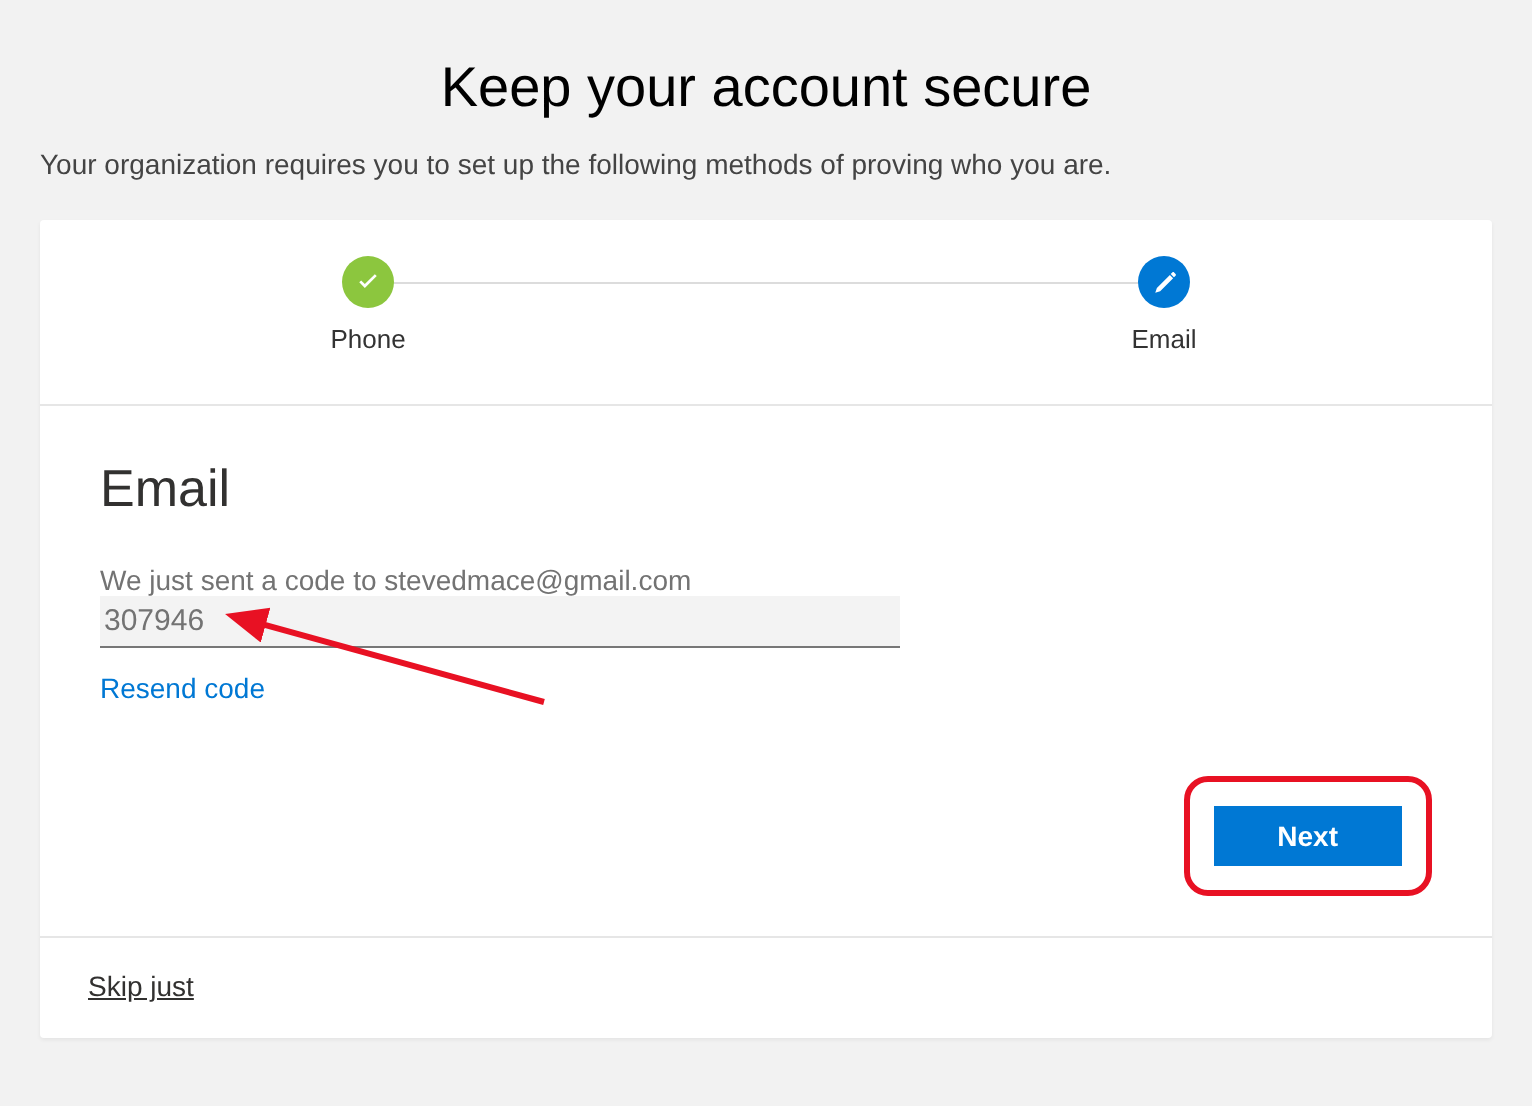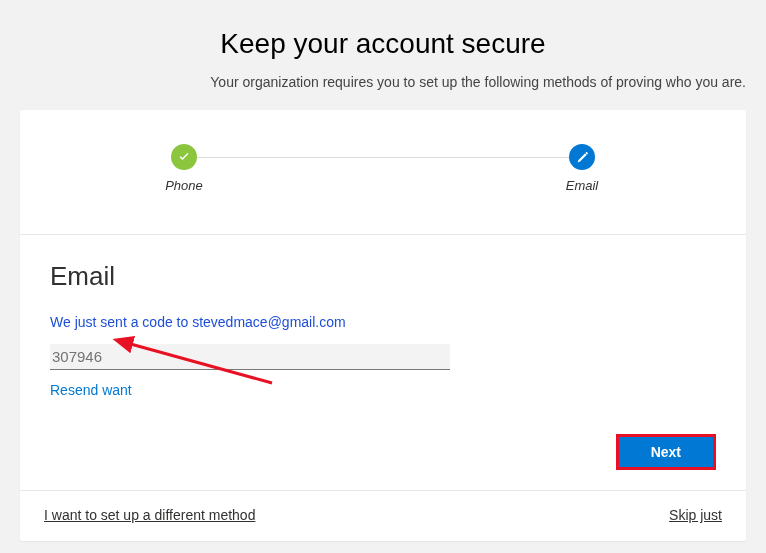--- a/index.html
+++ b/index.html
@@ -15,21 +15,21 @@
     padding: 28px 20px 0 20px;
   }
   .page-title {
     font-size: 28px;
     font-weight: 400;
     text-align: center;
     color: #000000;
     margin-bottom: 14px;
   }
   .page-subtitle {
-    text-align: right;
+    text-align: left;
     font-size: 14px;
     color: #444;
     margin-bottom: 20px;
   }
   .card {
     background: #ffffff;
     border-radius: 2px;
     box-shadow: 0 1px 2px rgba(0,0,0,.06);
   }
   .card-header {
@@ -38,23 +38,22 @@
   }
   .method-label {
     text-align: center;
     font-size: 14px;
     font-weight: 600;
     color: #323130;
     margin-bottom: 14px;
   }
   .stepper {
     position: relative;
-    margin: 16px 120px;
+    margin: 0 120px;
     height: 56px;
-    font-style: italic;
   }
   .stepper-line {
     position: absolute;
     top: 13px;
     left: 22px;
     right: 22px;
     height: 1px;
     background: #dcdcdc;
   }
   .step {
@@ -86,22 +85,21 @@
     position: relative;
   }
   .section-title {
     font-size: 26px;
     font-weight: 300;
     color: #323130;
     margin-bottom: 22px;
   }
   .sent-msg {
     font-size: 14px;
-    color: #1d4ed8;
-    margin-bottom: 14px;
+    color: #737373;
   }
   .code-input {
     width: 400px;
     border: none;
     border-bottom: 1px solid #777;
     font-size: 15px;
     padding: 4px 2px;
     background: #f3f3f3;
     color: #737373;
     outline: none;
@@ -114,22 +112,22 @@
     text-decoration: none;
     width: fit-content;
   }
   .next-row {
     display: flex;
     justify-content: flex-end;
     margin-top: 36px;
   }
   .highlight-box {
     border: 3px solid #e81123;
-    padding: 0;
-    border-radius: 0;
+    padding: 12px;
+    border-radius: 12px;
   }
   .next-btn {
     background: #0078d4;
     color: #fff;
     border: none;
     font-size: 14px;
     font-weight: 600;
     padding: 7px 32px;
     cursor: pointer;
   }
@@ -183,37 +181,36 @@
           </div>
           <div class="step-label">Email</div>
         </div>
       </div>
     </div>
 
     <div class="card-body">
       <h2 class="section-title">Email</h2>
       <p class="sent-msg">We just sent a code to stevedmace@gmail.com</p>
       <input class="code-input" type="text" value="307946" style="">
-      <a href="#" class="resend">Resend want</a>
+      <a href="#" class="resend">Resend code</a>
 
       <svg class="arrow-svg" width="170" height="60">
         <defs>
           <marker id="ah" markerWidth="10" markerHeight="10" refX="2" refY="3" orient="auto">
             <path d="M0,0 L0,6 L7,3 z" fill="#e81123"></path>
           </marker>
         </defs>
         <line x1="160" y1="48" x2="15" y2="8" stroke="#e81123" stroke-width="3" marker-end="url(#ah)"></line>
       </svg>
 
       <div class="next-row">
         <div class="highlight-box">
           <button class="next-btn">Next</button>
         </div>
       </div>
     </div>
 
     <div class="card-footer">
-      <a class="footer-link">I want to set up a different method</a>
       <a class="footer-link">Skip just</a>
     </div>
 
   </div>
 </div>
 
 </body></html>

